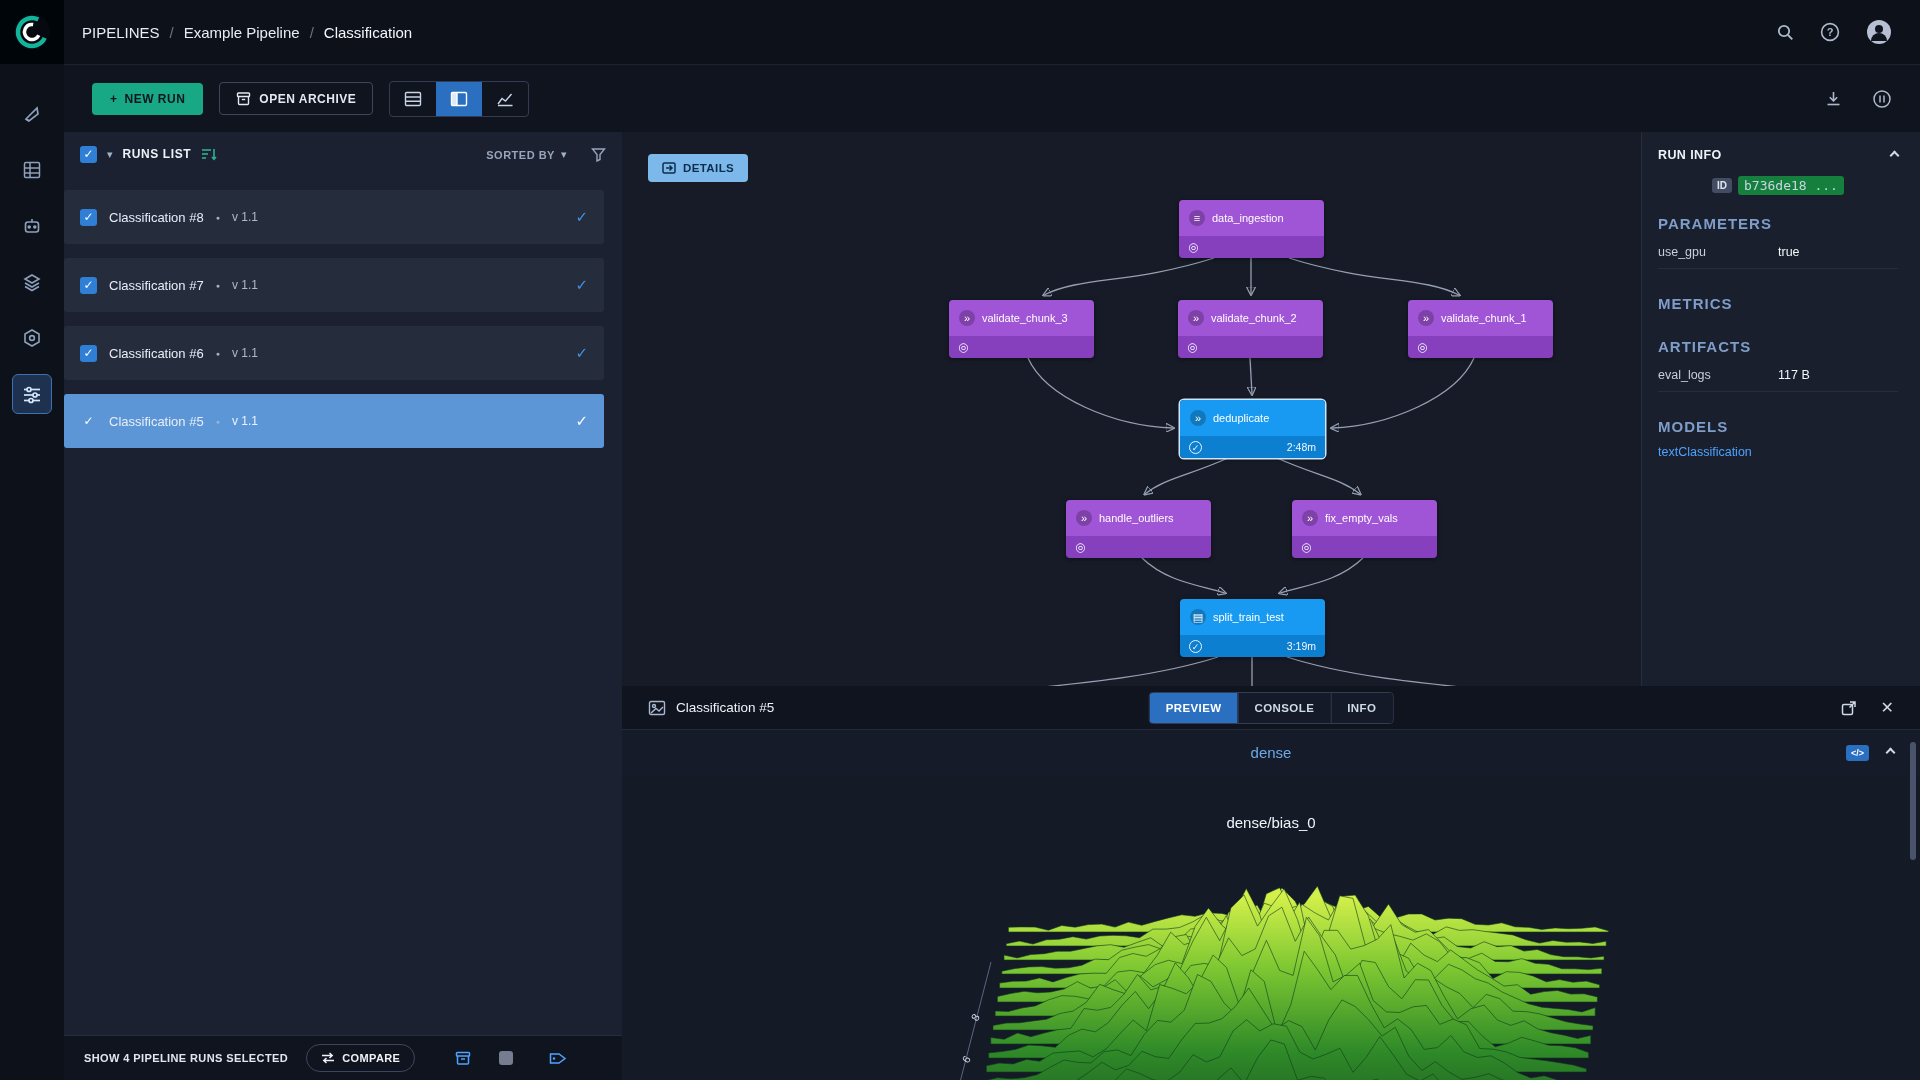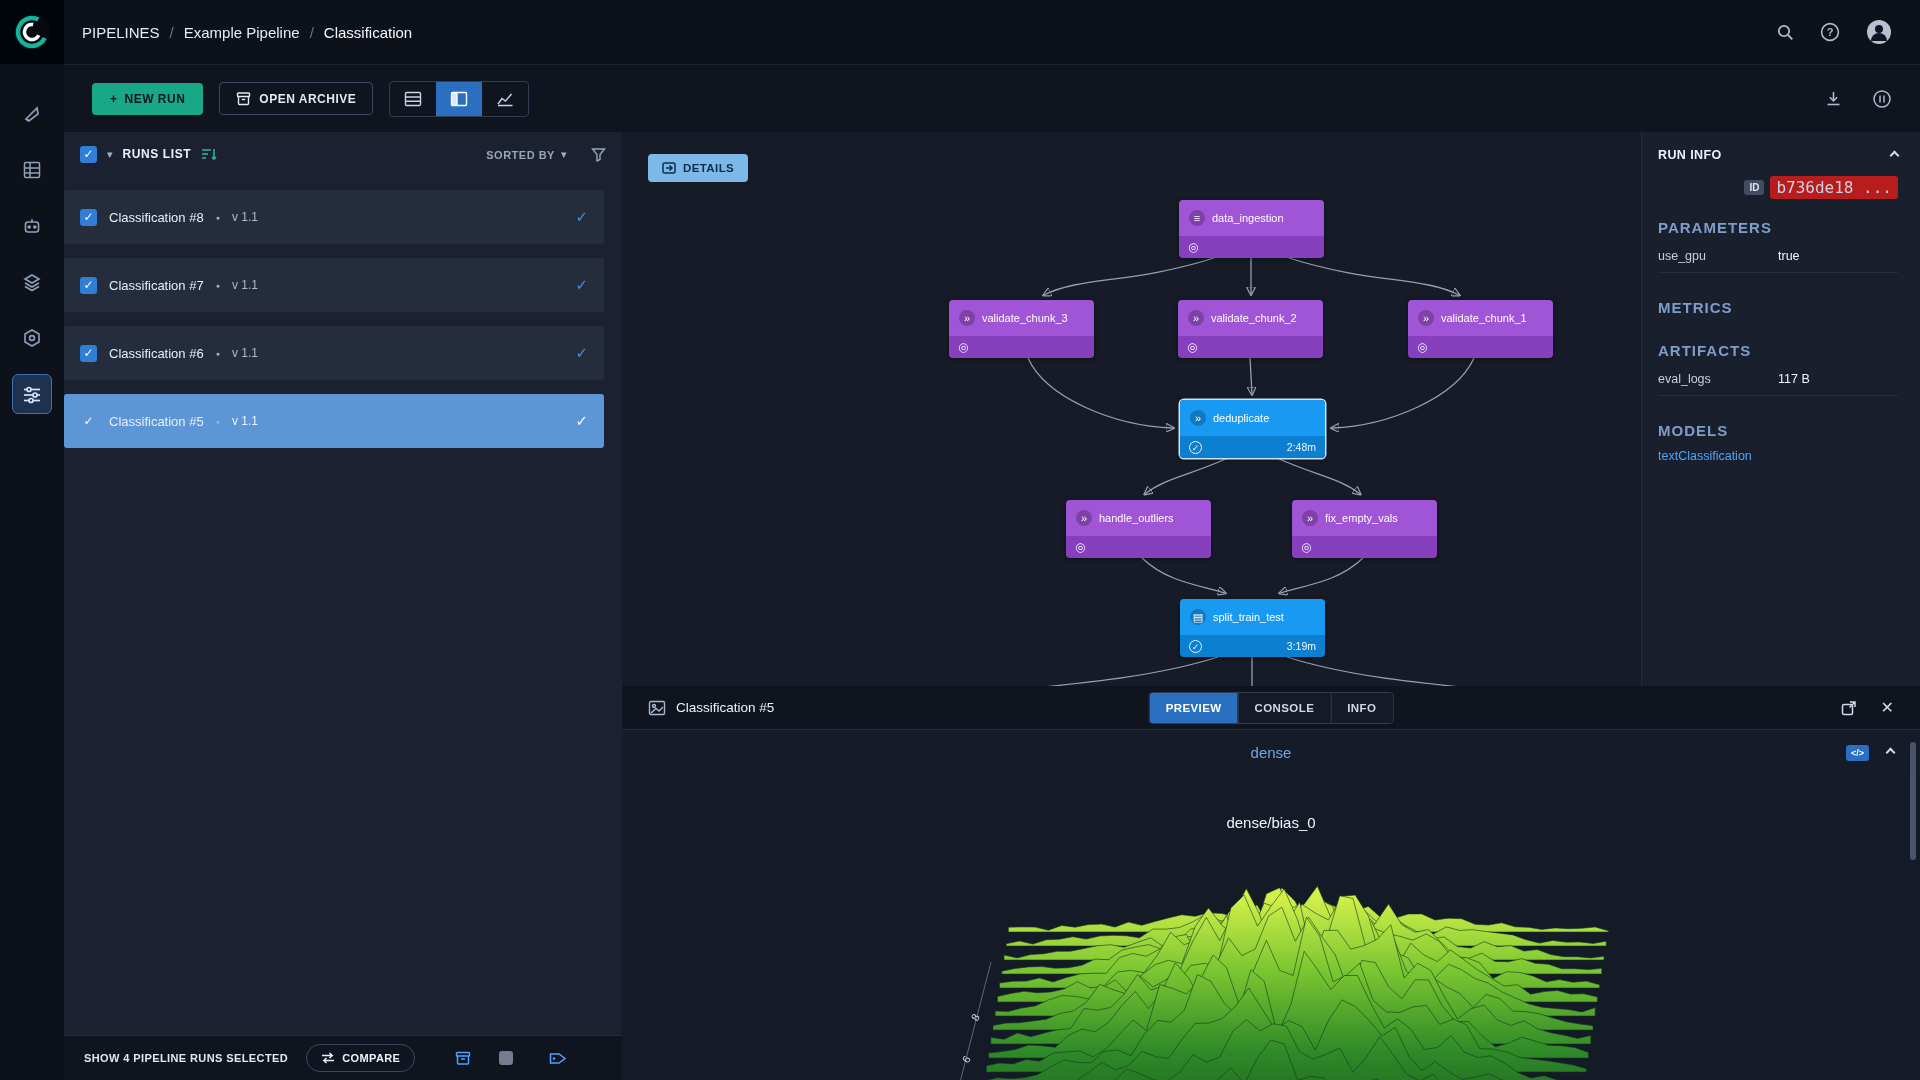--- a/index.html
+++ b/index.html
@@ -89,25 +89,25 @@
   .n3{left:786px;top:168px} .n4{left:558px;top:268px} .n5{left:444px;top:368px}
   .n6{left:670px;top:368px} .n7{left:558px;top:467px}
 
   
   .run-info { position:absolute; left:1641px; top:132px; width:279px; height:554px;
     background:#191f2c; border-left:1px solid #262d3d; padding:16px 22px 0 16px; overflow:hidden; }
   .ri-head { display:flex; align-items:center; }
   .ri-title { font-size:12.5px; font-weight:bold; letter-spacing:.4px; color:#eef2f8; }
   .chev-up { display:inline-block; width:7px; height:7px; border-left:2px solid #cfd9e8;
     border-top:2px solid #cfd9e8; transform:rotate(45deg); cursor:pointer; margin-left:auto; }
-  .idrow { display:flex; justify-content:flex-end; align-items:center; gap:6px; margin:14px 0 2px; }
+  .idrow { display:flex; justify-content:center; align-items:center; gap:6px; margin:14px 0 2px; }
   .id-badge { background:#434c63; color:#dfe6f2; font-size:10px; font-weight:bold;
     padding:2px 5px; border-radius:3px; }
-  .id-value { font-family:"DejaVu Sans Mono",monospace; font-size:16px; color:#c9d3e4;
-    background:#b91c1c; padding:2px 6px; border-radius:3px; }
+  .id-value { font-family:"DejaVu Sans Mono",monospace; font-size:13px; color:#c9d3e4;
+    background:#15803d; padding:2px 6px; border-radius:3px; }
   .sec-label { font-size:15px; font-weight:bold; letter-spacing:1px; color:#7f9dc9; margin:20px 0 4px; }
   .kv { display:flex; padding:9px 0; border-bottom:1px solid #262d3d; font-size:12.5px; }
   .kv .k { width:120px; color:#c6cfdf; flex:none; }
   .kv .v { color:#f2f5fa; }
   .model-link { display:block; margin-top:10px; font-size:12.5px; color:#4da3ff; cursor:pointer; }
 
   
   .preview { position:absolute; left:622px; top:686px; width:1298px; height:394px;
     background:#141a26; overflow:hidden; z-index:20; }
   .pv-head { position:absolute; left:0; top:0; right:0; height:44px; background:#10141e;

